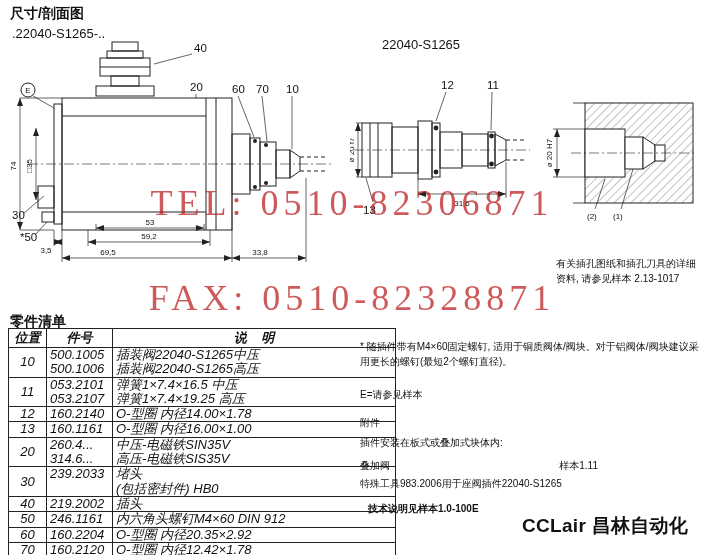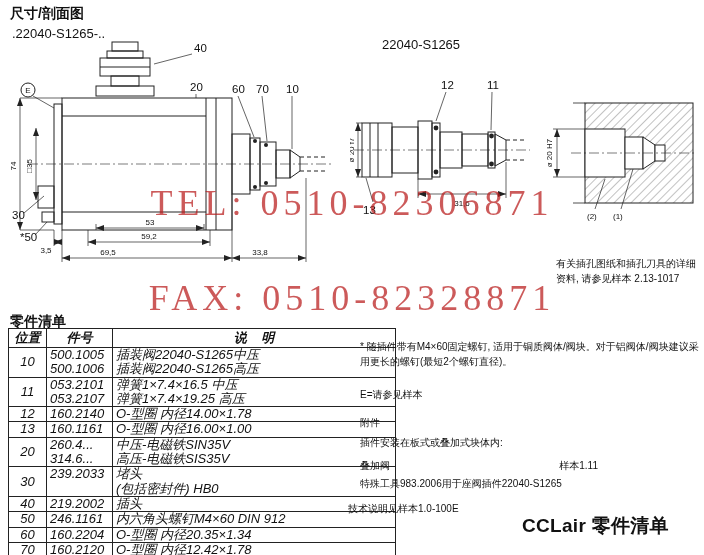--- a/index.html
+++ b/index.html
@@ -294,35 +294,35 @@
           <td>插头</td>
         </tr>
         <tr class="gs">
           <td rowspan="1" class="pos">50</td>
           <td>246.1161</td>
           <td>内六角头螺钉M4×60 DIN 912</td>
         </tr>
         <tr class="gs">
           <td rowspan="1" class="pos">60</td>
           <td>160.2204</td>
-          <td>O-型圈  内径20.35×1.34</td>
+          <td>O-型圈  内径20.35×2.92</td>
         </tr>
         <tr class="gs">
           <td rowspan="1" class="pos">70</td>
           <td>160.2120</td>
           <td>O-型圈  内径12.42×1.78</td>
         </tr>
       </tbody>
   </table>
 
   <div class="abs note" style="left:360px; top:339px; width:342px;">* 随插件带有M4×60固定螺钉, 适用于铜质阀体/阀块。对于铝阀体/阀块建议采用更长的螺钉(最短2个螺钉直径)。</div>
   <div class="abs note" style="left:360px; top:387px;">E=请参见样本</div>
   <div class="abs note" style="left:360px; top:415px;">附件</div>
   <div class="abs note" style="left:360px; top:435px;">插件安装在板式或叠加式块体内:</div>
   <div class="abs note" id="note-attach-row" style="left:360px; top:451px;margin-top:7px;">
     <span>叠加阀</span>
     <span>样本1.11</span>
   </div>
   <div class="abs note" style="left:360px; top:476px;text-align:center;">特殊工具983.2006用于座阀插件22040-S1265</div>
-  <div class="abs note" style="left:348px; top:501px;">技术说明见样本1.0-100E</div>
-
-  <div class="abs" id="brand" style="left:522px; top:513px;">CCLair 零件清单</div>
+  <div class="abs note" style="left:368px; top:501px;font-weight:bold;">技术说明见样本1.0-100E</div>
+
+  <div class="abs" id="brand" style="left:522px; top:513px;">CCLair 昌林自动化</div>
 </div>
 
 </body></html>

